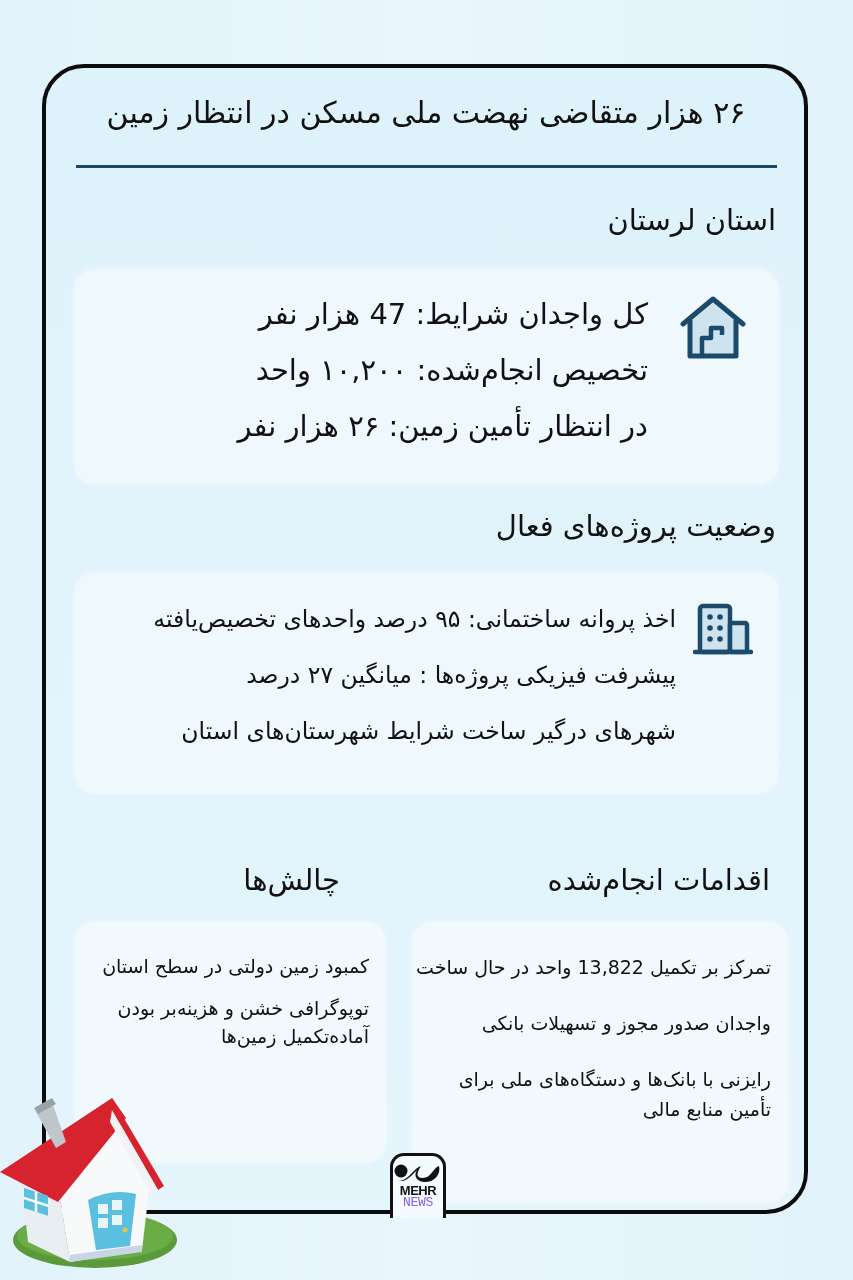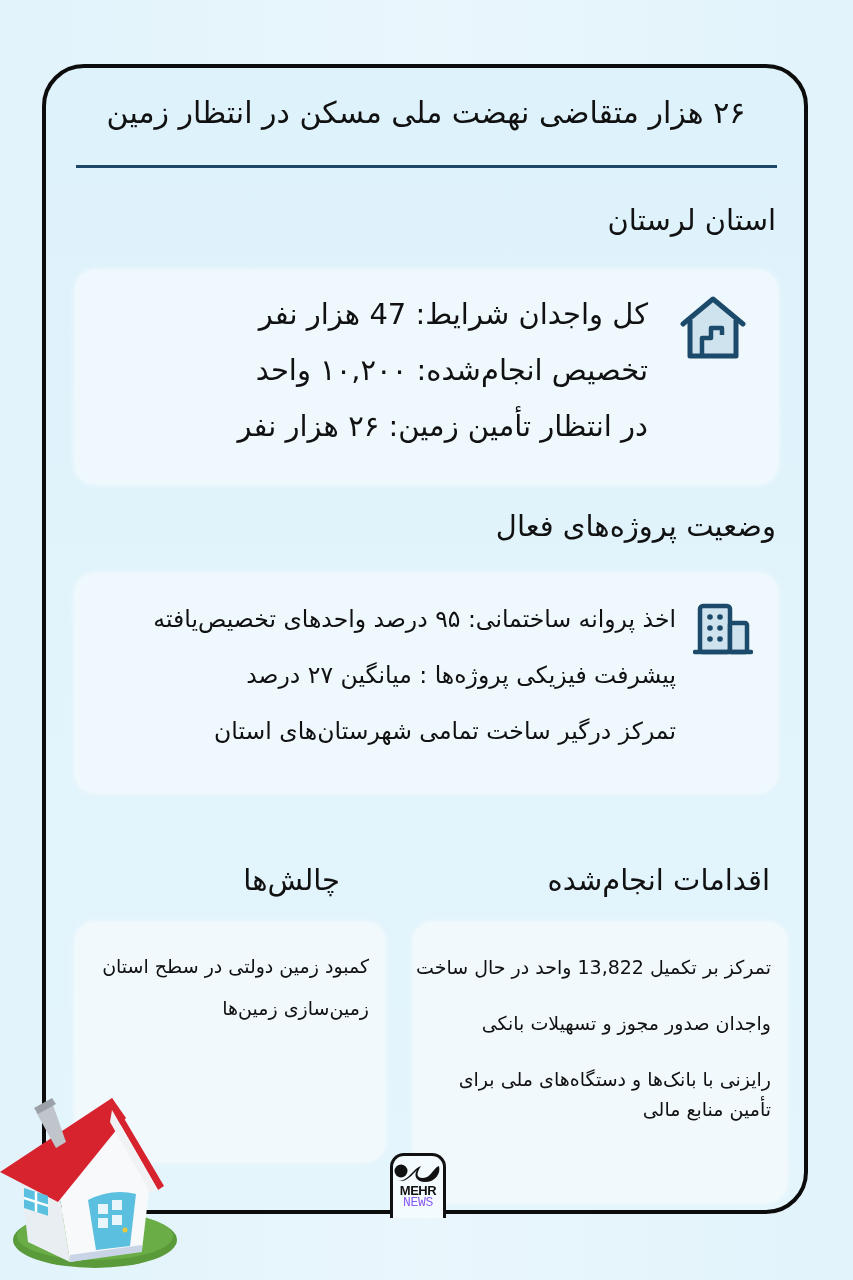--- a/index.html
+++ b/index.html
@@ -83,21 +83,21 @@
     <path d="M22 60 L22 42 L31 42 L31 32 L42 32 L42 39" fill="none" stroke="#1b4a6b" stroke-width="4.5" stroke-linejoin="round"></path>
   </svg>
 </div>
 
 <div class="section-head" style="left:76px; top:506px; width:700px;">وضعیت پروژه‌های فعال</div>
 
 <div class="card" style="left:75px; top:573px; width:703px; height:220px;">
   <div class="proj-lines" style="right:102px; top:18px;">
     <div class="proj-line">اخذ پروانه ساختمانی: ۹۵ درصد واحدهای تخصیص‌یافته</div>
     <div class="proj-line">پیشرفت فیزیکی پروژه‌ها : میانگین ۲۷ درصد</div>
-    <div class="proj-line">تمرکز درگیر ساخت  تمامی شهرستان‌های استان</div>
+    <div class="proj-line">شهرهای درگیر ساخت  شرایط شهرستان‌های استان</div>
   </div>
   <svg class="icon" style="left:618px; top:30px;" width="60" height="52" viewBox="0 0 60 52">
     <rect x="7" y="3" width="30" height="46" rx="3" fill="#cfe3ef" stroke="#1b4a6b" stroke-width="4.5"></rect>
     <rect x="37" y="20" width="17" height="29" rx="2" fill="#cfe3ef" stroke="#1b4a6b" stroke-width="4.5"></rect>
     <line x1="2" y1="49" x2="58" y2="49" stroke="#1b4a6b" stroke-width="4.5" stroke-linecap="round"></line>
     <g fill="#1b4a6b">
       <circle cx="17" cy="14" r="2.8"></circle>
         <circle cx="27" cy="14" r="2.8"></circle>
       <circle cx="17" cy="25" r="2.8"></circle>
         <circle cx="27" cy="25" r="2.8"></circle>
@@ -109,21 +109,22 @@
 
 <div class="section-head" style="left:440px; top:860px; width:330px;">اقدامات انجام‌شده</div>
 <div class="section-head" style="left:110px; top:860px; width:230px;">چالش‌ها</div>
 
 <div class="card card-light" style="left:75px; top:922px; width:310px; height:240px;">
   <div class="list" style="right:16px; top:30px;">
     <div class="list-item">
       <span class="ln">کمبود زمین دولتی در سطح استان</span>
     </div>
     <div class="list-item">
-      <span class="ln">زمین‌سازی زمین‌ها</span>
+      <span class="ln">توپوگرافی خشن و هزینه‌بر بودن</span>
+      <span class="ln">آماده‌تکمیل زمین‌ها</span>
     </div>
   </div>
 </div>
 
 <div class="card card-light" style="left:413px; top:922px; width:374px; height:280px;">
   <div class="list" style="right:16px; top:30px; line-height:30px;">
     <div class="list-item" style="margin-bottom:26px;">
       <span class="ln">تمرکز بر تکمیل 13,822 واحد در حال ساخت</span>
     </div>
     <div class="list-item" style="margin-bottom:26px;">

